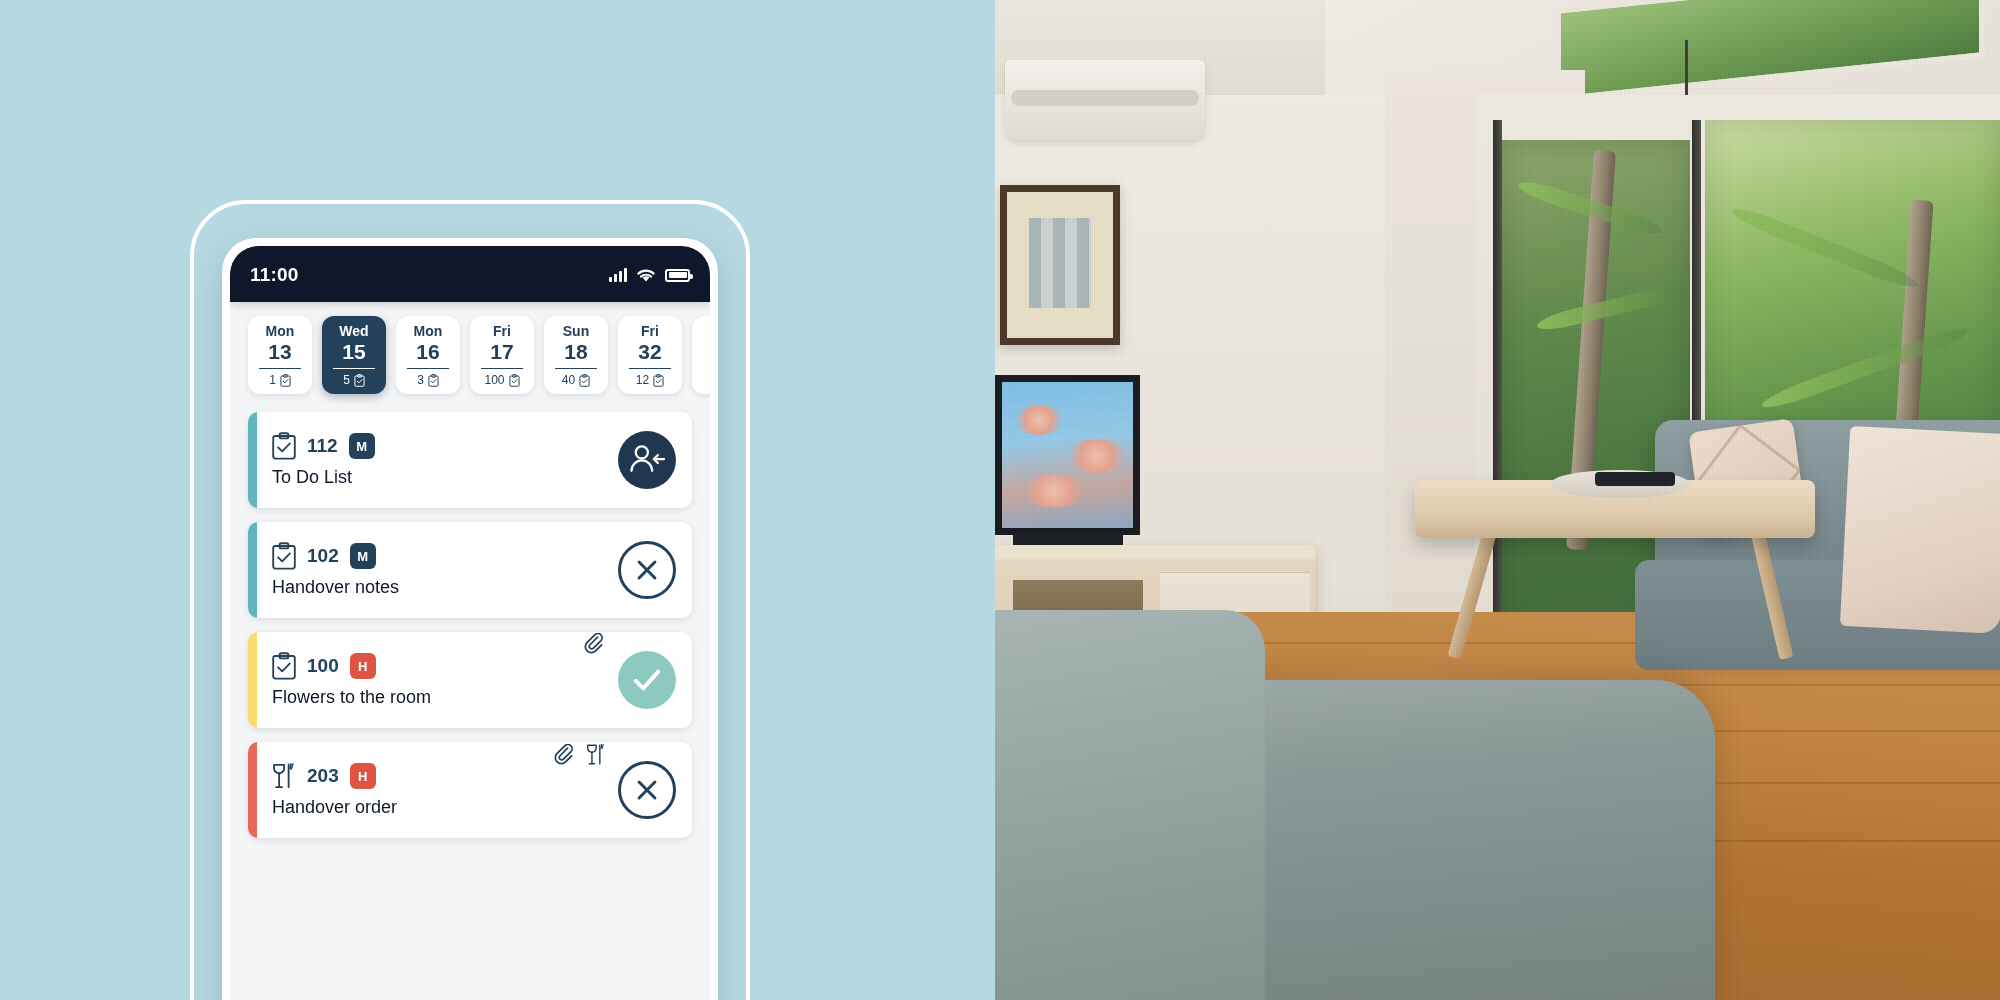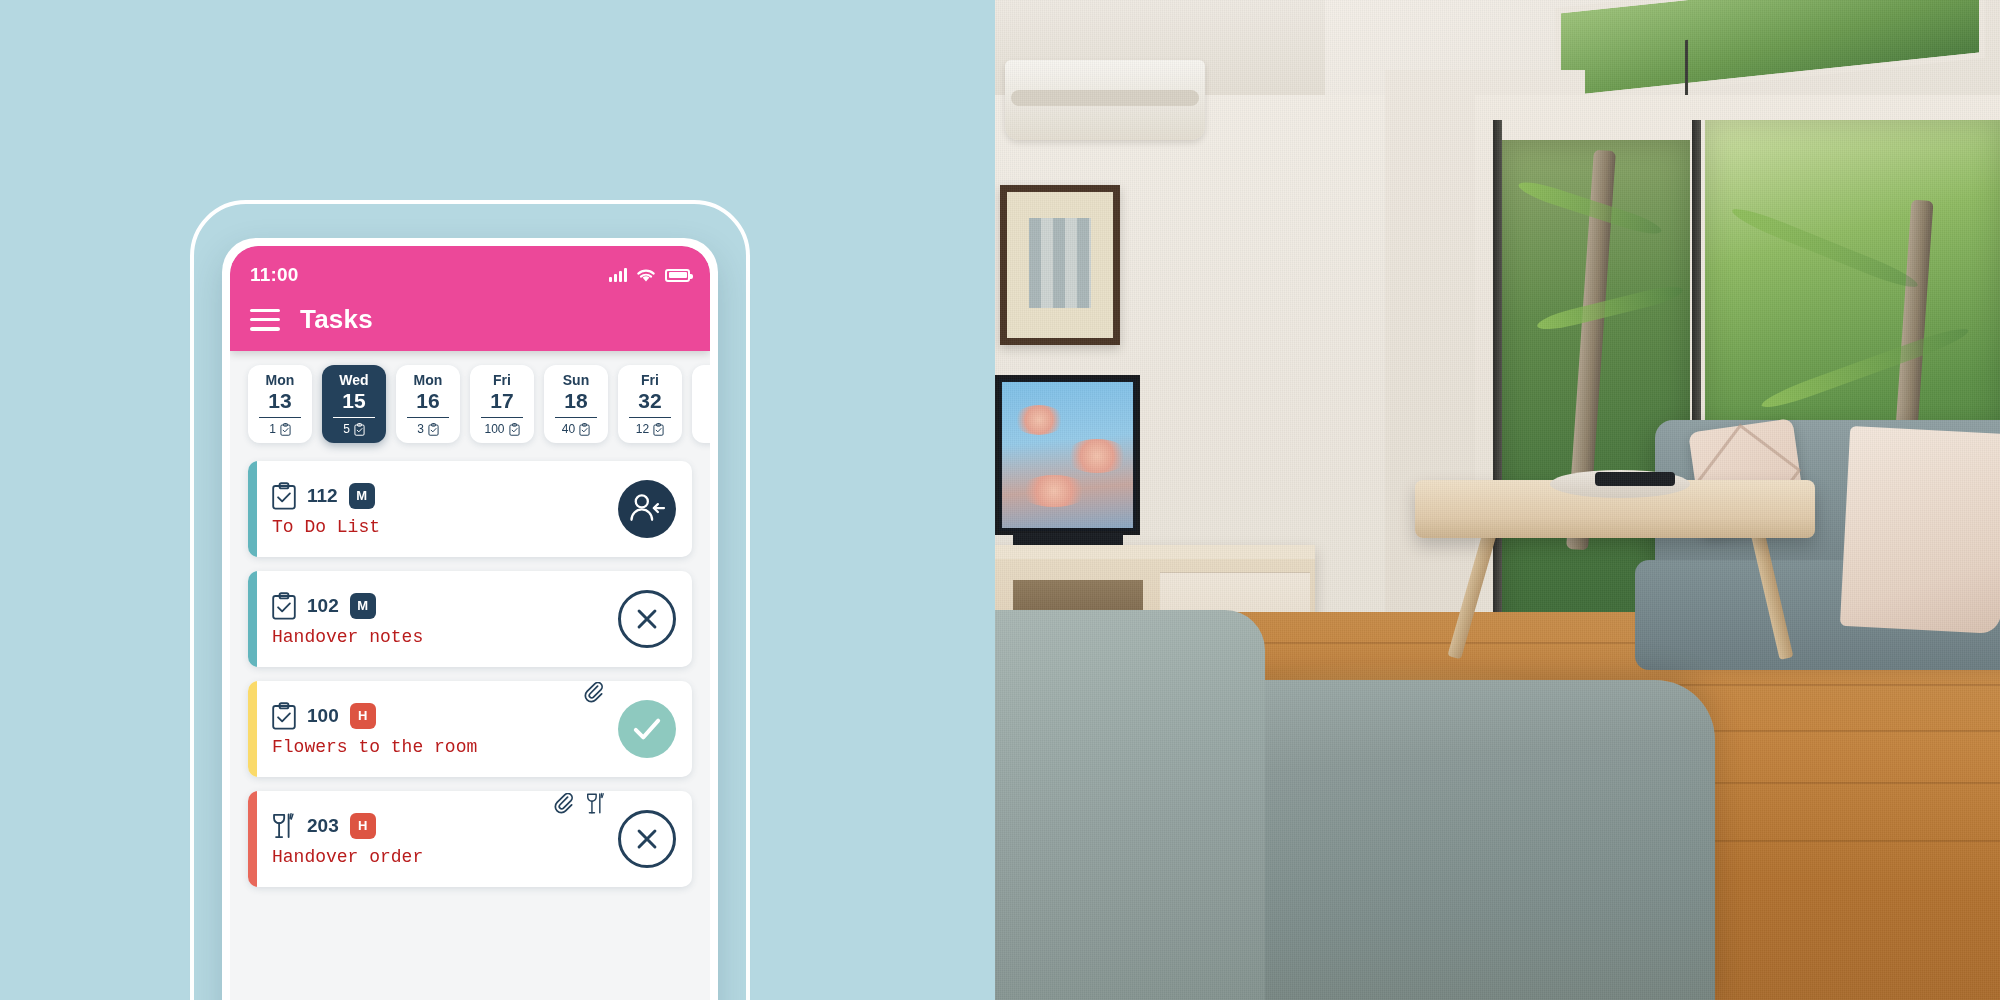--- a/index.html
+++ b/index.html
@@ -260,21 +260,21 @@
   #screen {
     position: relative;
     width: 480px; height: 784px;
     background: #f4f5f6;
     border-radius: 28px 28px 0 0;
     overflow: hidden;
   }
 
   
   .appbar {
-    background: #ec4899;
+    background: #0f172a;
     padding: 18px 20px 16px 20px;
     border-radius: 28px 28px 0 0;
     box-shadow: 0 3px 8px rgba(0,0,0,.16);
     position: relative;
     z-index: 4;
   }
   .statusrow {
     display: flex; align-items: center; justify-content: space-between;
     height: 22px;
   }
@@ -346,21 +346,21 @@
   }
   .tc-main { flex:1 1 auto; min-width:0; }
   .tc-top { display:flex; align-items:center; gap:11px; }
   .clipbig { width:24px; height:28px; display:block; flex:0 0 auto; }
   .tc-num { font-size:19px; font-weight:700; color:#24415b; }
   .badge {
     width:26px; height:26px; border-radius:6px;
     display:flex; align-items:center; justify-content:center;
     font-size:13px; font-weight:700; color:#fff;
   }
-  .tc-title { margin-top:7px; font-size:18px; color:#b91c1c;font-family:Liberation Mono, monospace; }
+  .tc-title { margin-top:7px; font-size:18px; color:#0f172a; }
   .tc-right { display:flex; align-items:center; gap:12px; flex:0 0 auto; }
   .attachicons { display:flex; align-items:center; gap:10px; align-self:flex-start; margin-top:-18px;}
   .actionbtn {
     width:58px; height:58px; border-radius:50%;
     display:flex; align-items:center; justify-content:center;
     flex:0 0 auto;
   }
   .act-assign { background:#20384f; }
   .act-cancel { background:#fff; border:3px solid #24415b; }
   .act-done { background:#8ec9bf; }
@@ -448,28 +448,20 @@
                   <i></i>
                 </div>
               <svg width="20" height="15" viewBox="0 0 20 15">
                 <path d="M10 13.6 L6.6 9.6 A5.6 5.6 0 0 1 13.4 9.6 Z" fill="#fff"></path>
                 <path d="M2.3 5.6 A11.5 11.5 0 0 1 17.7 5.6" stroke="#fff" stroke-width="2.1" fill="none" stroke-linecap="round"></path>
                 <path d="M4.9 8.6 A8 8 0 0 1 15.1 8.6" stroke="#fff" stroke-width="2.1" fill="none" stroke-linecap="round"></path>
               </svg>
               <div class="batt"></div>
             </div>
           </div>
-          <div class="titlerow">
-            <div class="burger">
-              <span></span>
-                <span></span>
-                <span></span>
-            </div>
-            <div class="apptitle">Tasks</div>
-          </div>
         </div>
 
         <div class="datestrip" id="datestrip">
             <div class="daychip">
               <div class="dc-dow">Mon</div>
               <div class="dc-num">13</div>
               <div class="dc-rule"></div>
               <div class="dc-foot">
                 <span>1</span>
                 <svg class="clipmini" viewBox="0 0 14 17">

